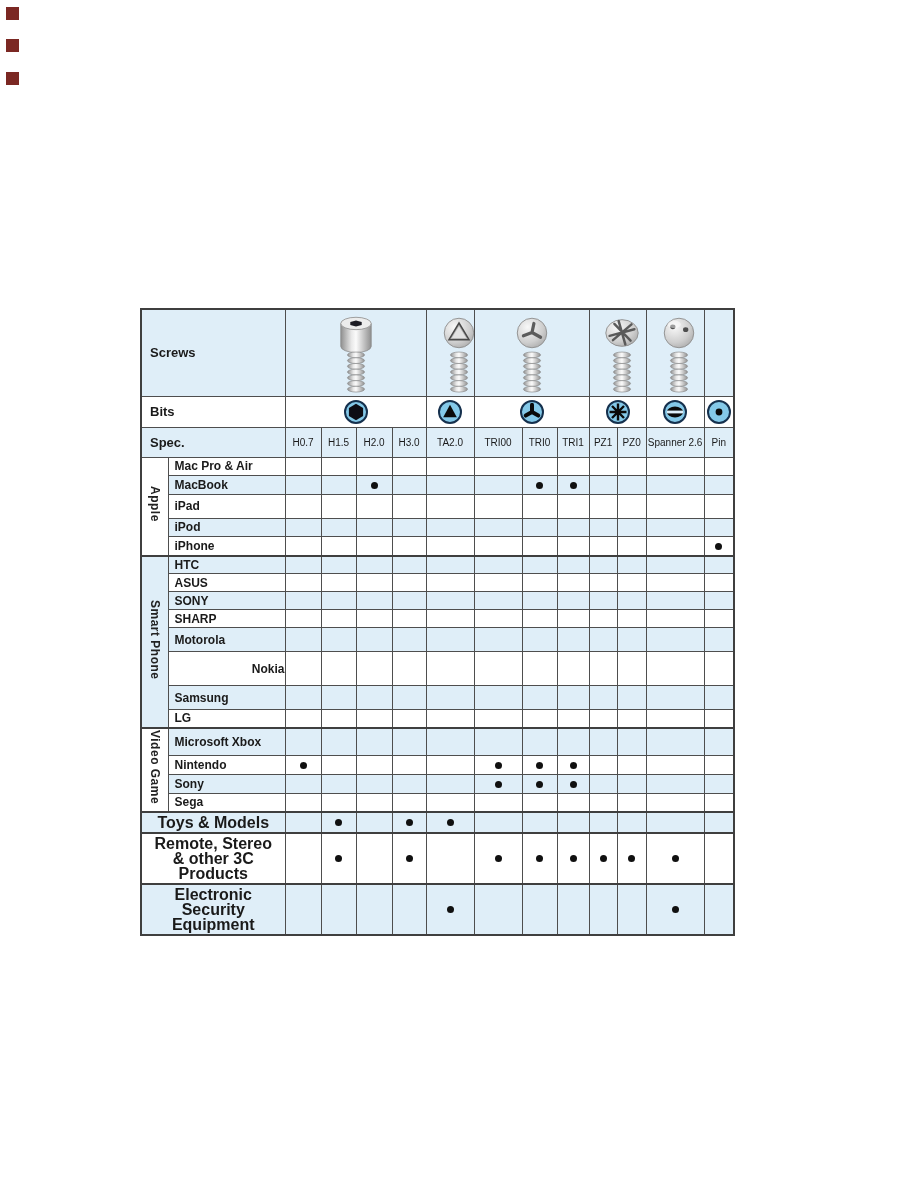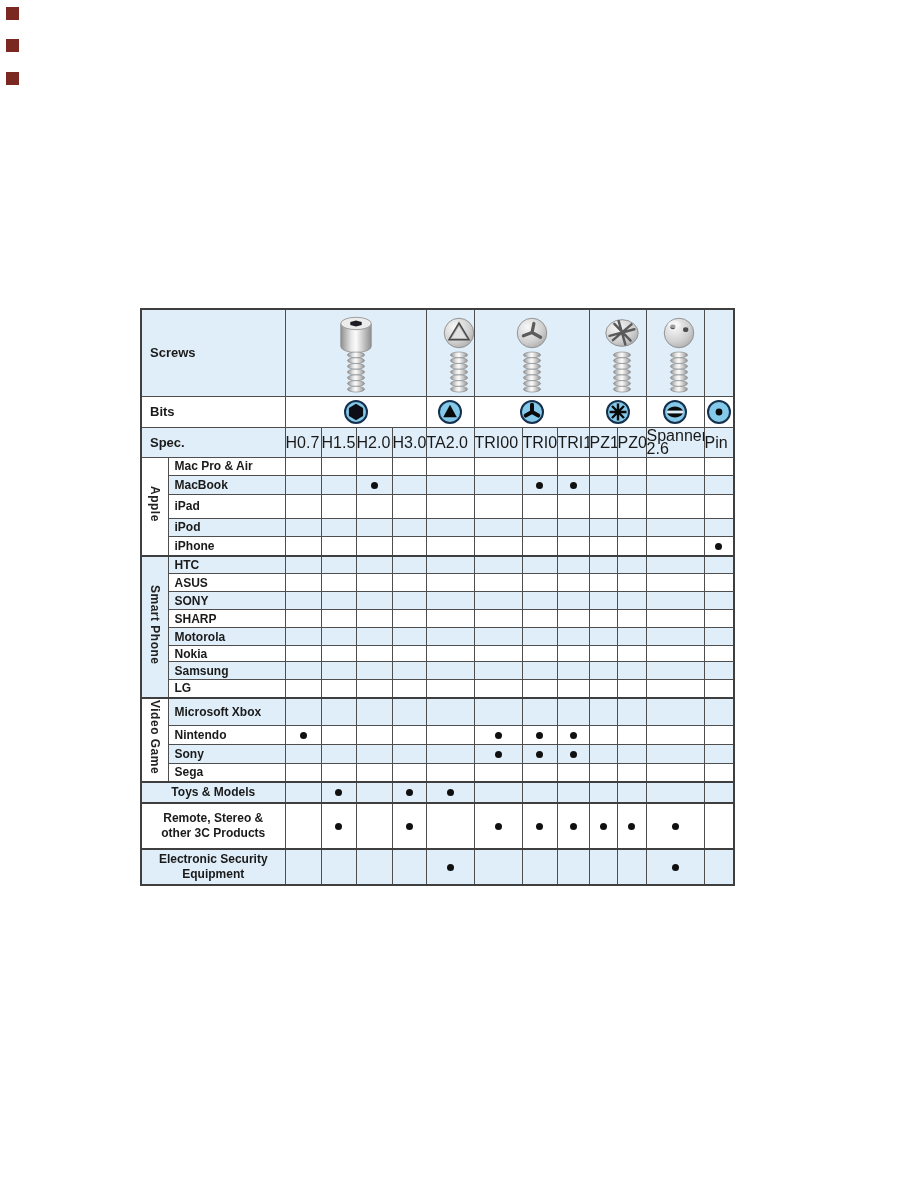--- a/index.html
+++ b/index.html
@@ -14,23 +14,23 @@
   table{border-collapse:collapse;table-layout:fixed;width:593px;border:2px solid #3f3f3f;}
   td{border:1px solid #4e4e4e;padding:0;overflow:hidden;vertical-align:middle;}
   td.b{background:var(--stripe-blue,#dfeef8);}
   td.w{background:#ffffff;}
   tr.section-top td{border-top:2px solid #3f3f3f;}
 
   .hdr-label{font-weight:bold;font-size:13px;padding-left:8px;}
   .screw-cell,.bit-cell{text-align:center;}
   .screw-cell svg{display:block;margin:3px auto 2px auto;}
   .bit-cell svg{display:block;margin:2px auto;}
-  .spec-cell{font-size:16px;text-align:left;line-height:13px;padding:1px 0;}
+  .spec-cell{font-size:10px;text-align:center;line-height:13px;padding:1px 0;}
   .item-label{font-weight:bold;font-size:12px;padding-left:6px;white-space:nowrap;}
-  .full-label{font-weight:bold;font-size:12px;text-align:center;line-height:15px;padding:2px 6px;}
+  .full-label{font-weight:bold;font-size:16px;text-align:center;line-height:15px;padding:2px 6px;}
   .group-cell{text-align:center;}
   .vlabel{writing-mode:vertical-rl;font-weight:bold;font-size:12px;letter-spacing:.5px;color:#222;
           display:inline-block;line-height:1;}
   .mark-cell{text-align:center;}
   .dot{display:inline-block;width:7px;height:7px;border-radius:50%;background:#101010;vertical-align:middle;}
 </style>
 </head>
 <body style="--stripe-blue: #dfeef8; --decor-red: #7b2823;">
 
 <svg width="0" height="0" style="position:absolute" aria-hidden="true">
@@ -333,51 +333,51 @@
           <td class="w mark-cell"></td>
           <td class="w mark-cell"></td>
           <td class="w mark-cell"></td>
           <td class="w mark-cell"></td>
           <td class="w mark-cell"></td>
           <td class="w mark-cell"></td>
           <td class="w mark-cell"></td>
           <td class="w mark-cell"></td>
           <td class="w mark-cell"></td>
         </tr>
-        <tr style="height: 18px;">
+        <tr style="height: 24px;">
           <td class="b item-label">Motorola</td>
           <td class="b mark-cell"></td>
           <td class="b mark-cell"></td>
           <td class="b mark-cell"></td>
           <td class="b mark-cell"></td>
           <td class="b mark-cell"></td>
           <td class="b mark-cell"></td>
           <td class="b mark-cell"></td>
           <td class="b mark-cell"></td>
           <td class="b mark-cell"></td>
           <td class="b mark-cell"></td>
           <td class="b mark-cell"></td>
           <td class="b mark-cell"></td>
         </tr>
-        <tr style="height: 16px;">
+        <tr style="height: 34px; text-align: right;">
           <td class="w item-label">Nokia</td>
           <td class="w mark-cell"></td>
           <td class="w mark-cell"></td>
           <td class="w mark-cell"></td>
           <td class="w mark-cell"></td>
           <td class="w mark-cell"></td>
           <td class="w mark-cell"></td>
           <td class="w mark-cell"></td>
           <td class="w mark-cell"></td>
           <td class="w mark-cell"></td>
           <td class="w mark-cell"></td>
           <td class="w mark-cell"></td>
           <td class="w mark-cell"></td>
         </tr>
-        <tr style="height: 18px;">
+        <tr style="height: 24px;">
           <td class="b item-label">Samsung</td>
           <td class="b mark-cell"></td>
           <td class="b mark-cell"></td>
           <td class="b mark-cell"></td>
           <td class="b mark-cell"></td>
           <td class="b mark-cell"></td>
           <td class="b mark-cell"></td>
           <td class="b mark-cell"></td>
           <td class="b mark-cell"></td>
           <td class="b mark-cell"></td>

